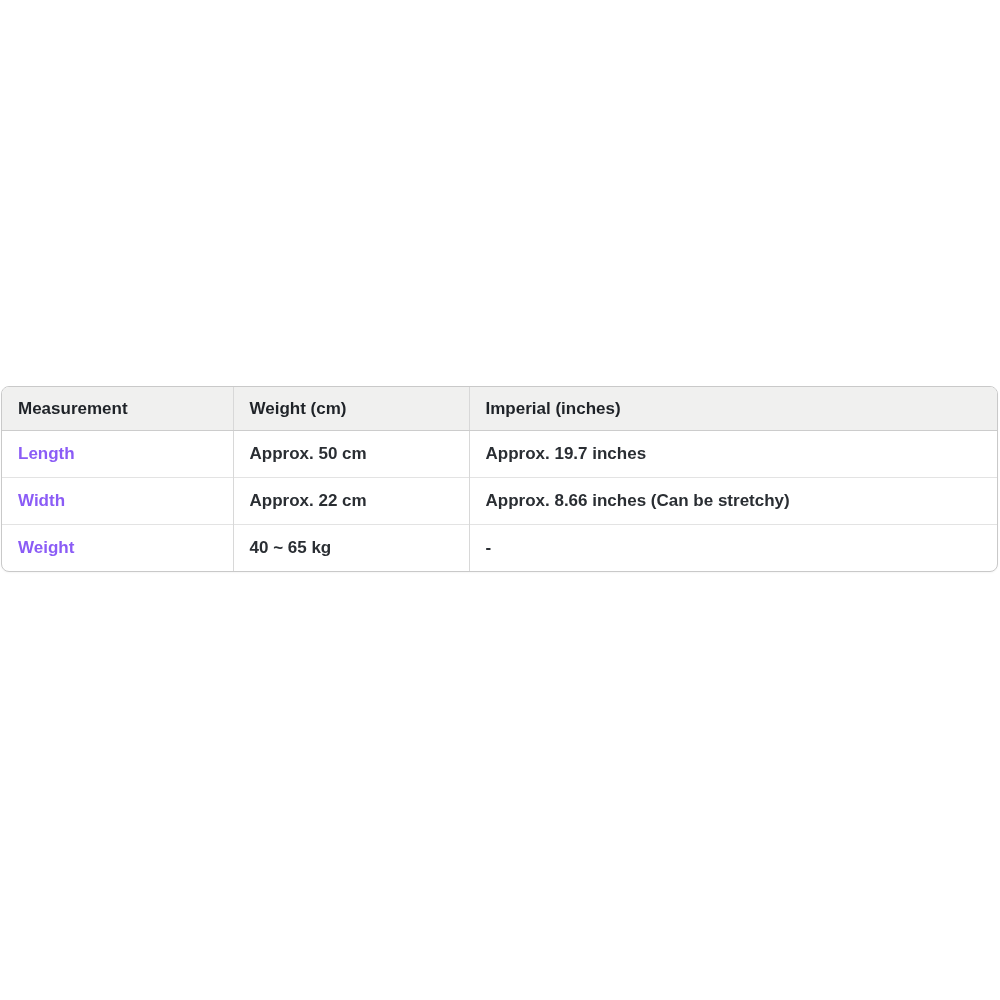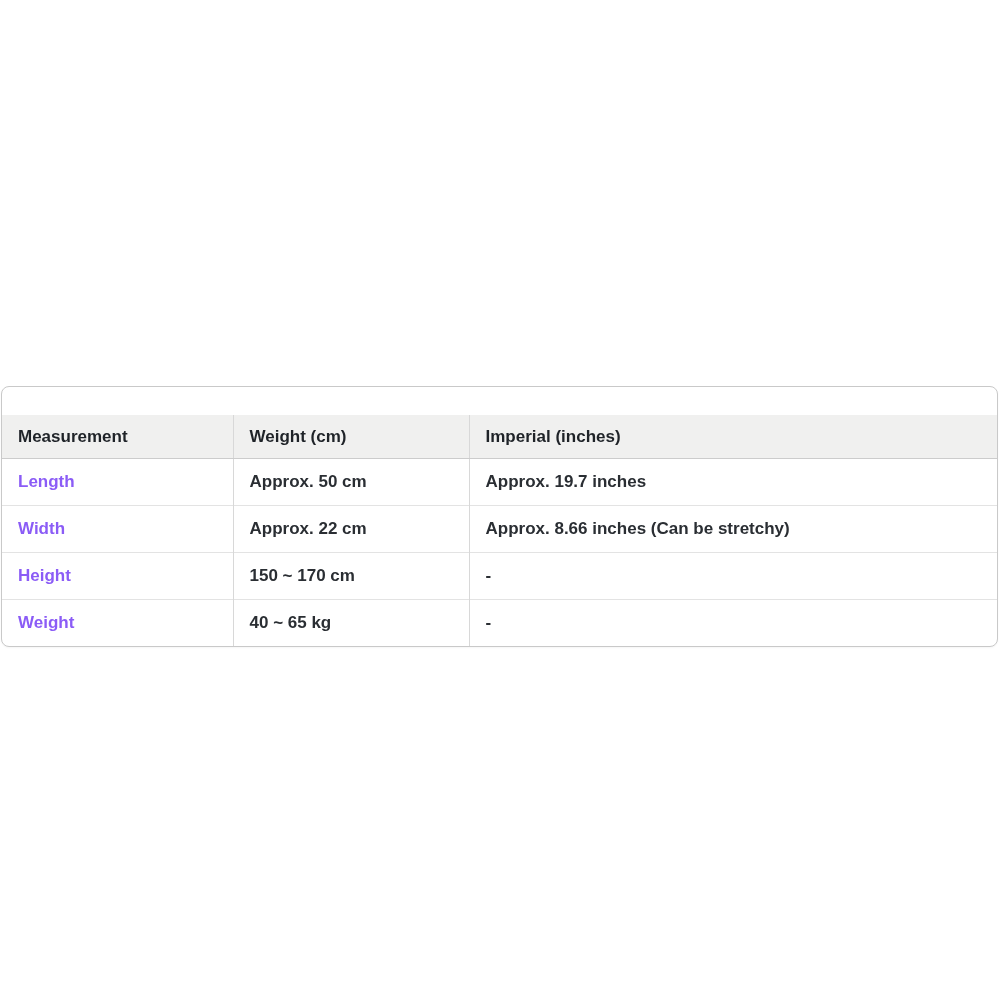--- a/index.html
+++ b/index.html
@@ -24,21 +24,20 @@
     border: 1px solid #c9c9c9;
     border-radius: 8px;
     overflow: hidden;
     background: #ffffff;
     box-shadow: 0 1px 2px rgba(0,0,0,0.04);
   }
   table {
     width: 100%;
     border-collapse: collapse;
     table-layout: fixed;
-    margin-top: 28px;
   }
   col.c1 { width: 231px; }
   col.c2 { width: 236px; }
   th, td {
     text-align: left;
     vertical-align: middle;
     padding: 0 16px;
     font-size: 17px;
     white-space: nowrap;
     overflow: hidden;
@@ -92,25 +91,20 @@
           <td class="row-label">Length</td>
           <td class="col-metric">Approx. 50 cm</td>
           <td class="col-imperial">Approx. 19.7 inches</td>
         </tr>
         <tr>
           <td class="row-label">Width</td>
           <td class="col-metric">Approx. 22 cm</td>
           <td class="col-imperial">Approx. 8.66 inches (Can be stretchy)</td>
         </tr>
         <tr>
-          <td class="row-label">Height</td>
-          <td class="col-metric">150 ~ 170 cm</td>
-          <td class="col-imperial">-</td>
-        </tr>
-        <tr>
           <td class="row-label">Weight</td>
           <td class="col-metric">40 ~ 65 kg</td>
           <td class="col-imperial">-</td>
         </tr>
       </tbody>
     </table>
   </div>
 </div>
 
 </body></html>

